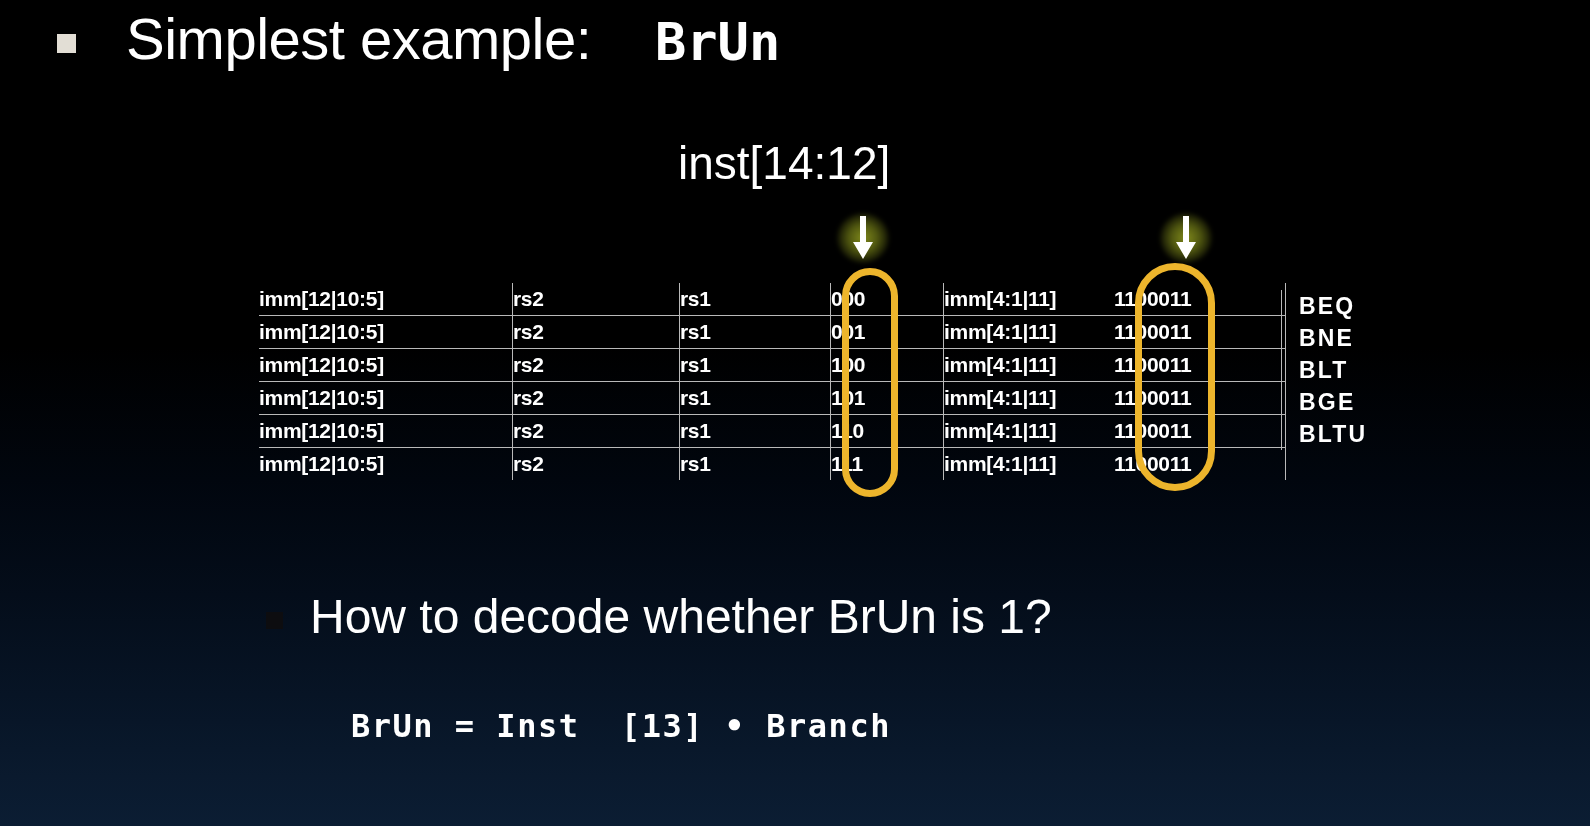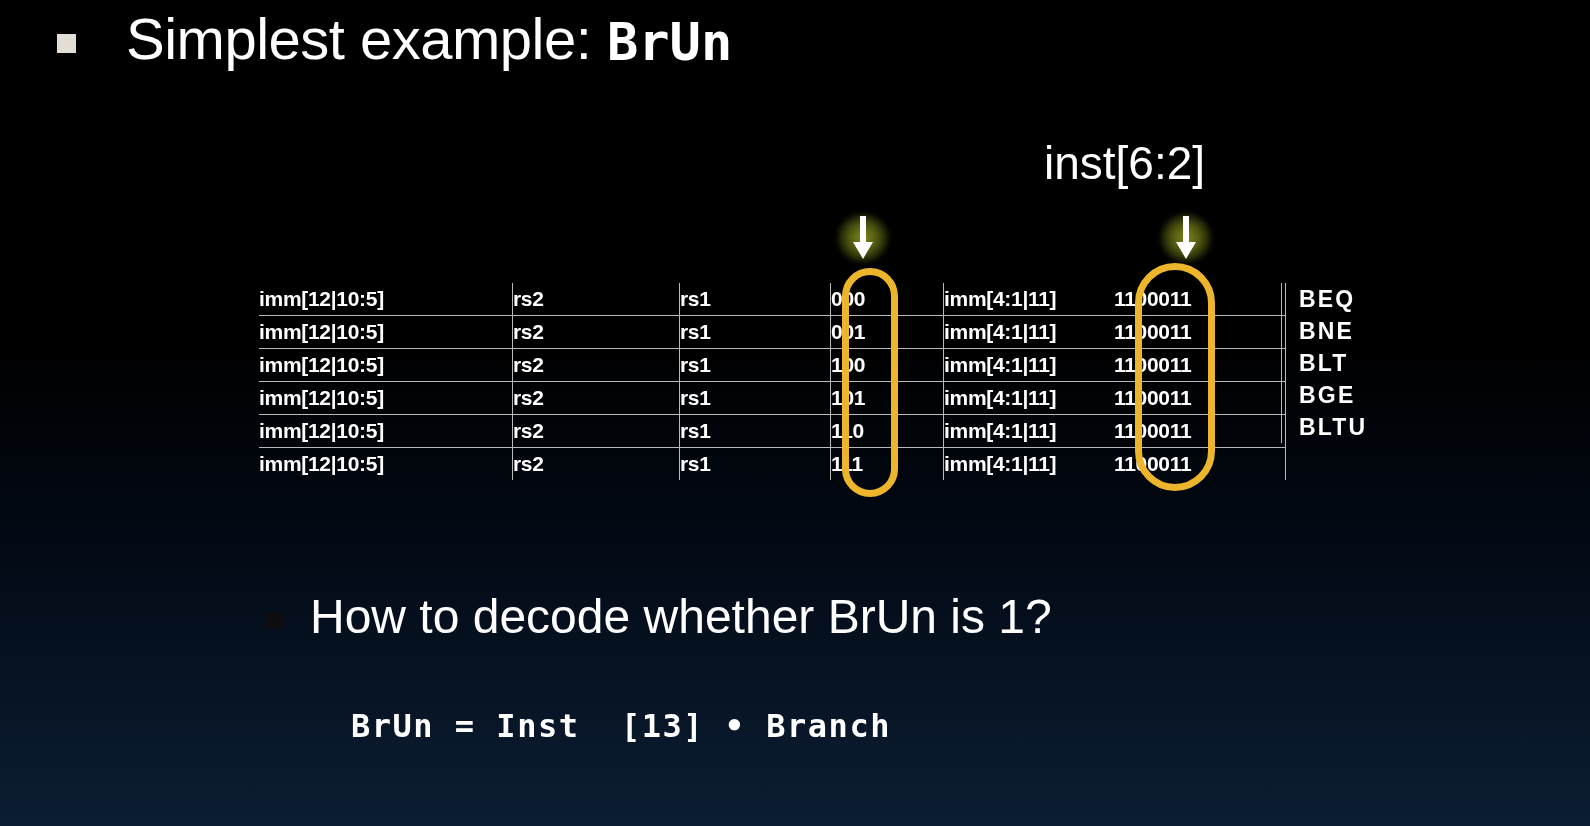--- a/index.html
+++ b/index.html
@@ -46,20 +46,21 @@
     color: #ffffff;
     font-weight: 400;
     letter-spacing: -0.5px;
   }
   .title-mono {
     font-family: "DejaVu Sans Mono", "Liberation Mono", monospace;
     font-size: 52px;
     font-weight: bold;
     color: #ffffff;
     letter-spacing: 0px;
+    margin-left: 48px;
   }
 
   
   .field-label {
     position: absolute;
     font-size: 46px;
     color: #ffffff;
     white-space: nowrap;
   }
   #label-funct3 { left: 678px; top: 136px; }
@@ -123,21 +124,21 @@
   .c-rs2   { width: 166px; }
   .c-rs1   { width: 150px; margin-top: 32px; }
   .c-f3    { width: 112px; margin-top: 34px; }
   .c-imm2  { width: 170px; }
   .c-op    { width: 171px; }
 
   
   .instr-col {
     position: absolute;
     left: 1281px;
-    top: 283px;
+    top: 290px;
     width: 200px;
     border-left: 1px solid #b9b9b9;
   }
   .instr-col .instr-name {
     height: 32px;
     line-height: 32px;
     padding-left: 17px;
     color: #ffffff;
     font-size: 23px;
     font-weight: bold;
@@ -190,21 +191,21 @@
 </head>
 <body>
 
 <div class="slide">
 
   <div class="title-bullet"></div>
   <div class="title-row">
     <span class="title-text">Simplest example: </span><span class="title-mono">BrUn</span>
   </div>
 
-  <div class="field-label" id="label-opcode">inst[6:2]</div>
+  <div class="field-label" id="label-funct3">inst[14:12]</div>
 
   <div class="arrow-wrap" id="arrow-funct3">
     <div class="arrow-glow"></div>
     <svg class="arrow-svg" width="26" height="44" viewBox="0 0 26 44">
       <path d="M10 0 h6 v26 h7 L13 43 L3 26 h7 z" fill="#ffffff"></path>
     </svg>
   </div>
   <div class="arrow-wrap" id="arrow-opcode">
     <div class="arrow-glow"></div>
     <svg class="arrow-svg" width="26" height="44" viewBox="0 0 26 44">

